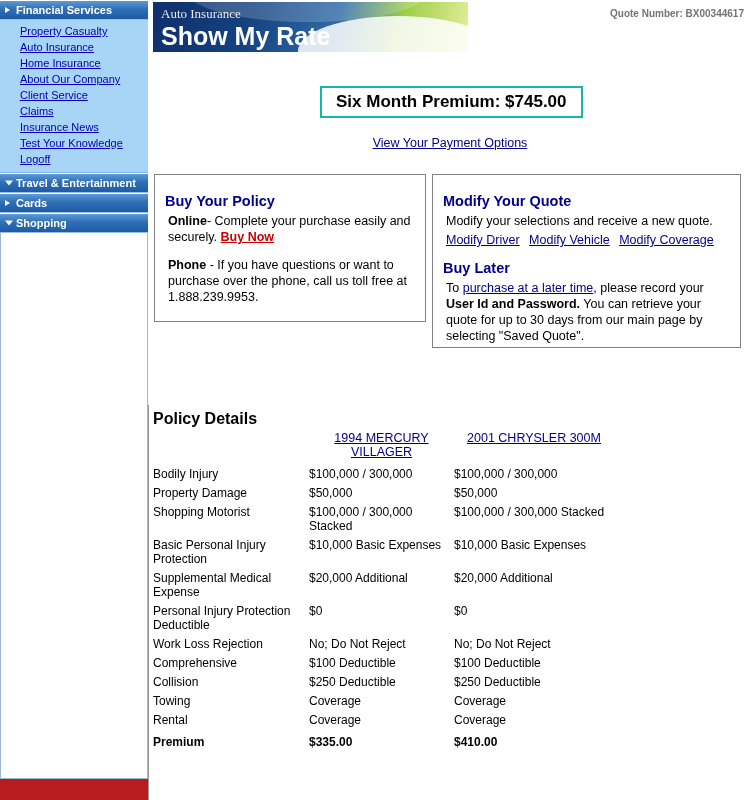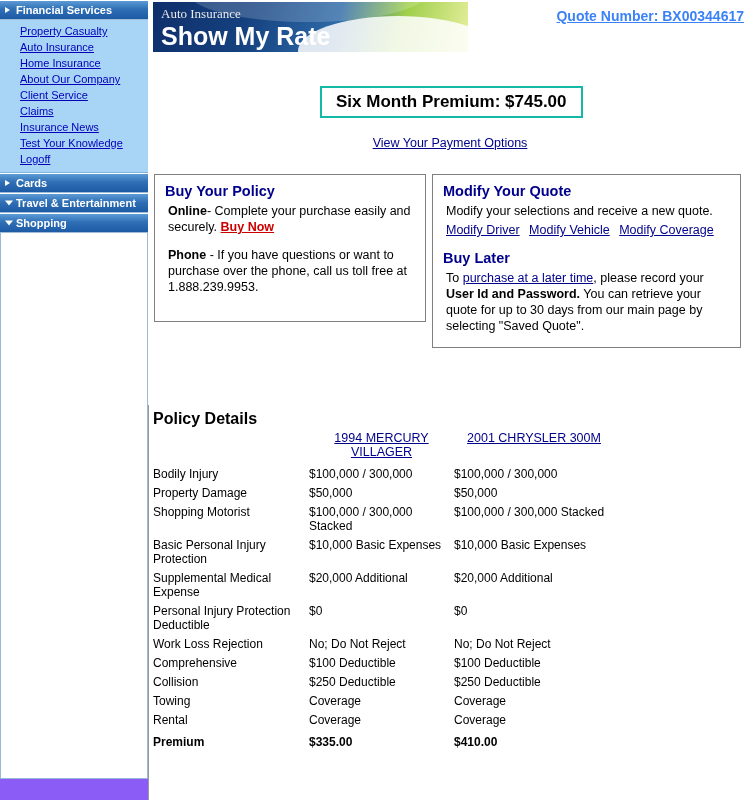--- a/index.html
+++ b/index.html
@@ -17,21 +17,21 @@
     position: relative;
   }
 
   
   #sidebar {
     position: absolute;
     left: 0;
     top: 0;
     width: 148px;
     height: 800px;
-    background: #8b5cf6;
+    background: #b91c1c;
   }
   .side-header {
     background: linear-gradient(to bottom, #5d9bd6 0%, #2f6fb5 45%, #1d5ba5 100%);
     color: #ffffff;
     font-size: 11px;
     font-weight: bold;
     padding: 3px 4px 3px 16px;
     position: relative;
     border-top: 1px solid #ffffff;
     border-bottom: 1px solid #9fbcd8;
@@ -124,24 +124,23 @@
     top: 20px;
     color: #ffffff;
     font-size: 25px;
     font-weight: bold;
     font-family: "Liberation Sans", sans-serif;
   }
   #quote-number {
     position: absolute;
     right: 8px;
     top: 8px;
-    font-size: 14px;
-    font-weight: bold;
-    color: #3b82f6;
-    text-decoration: underline;
+    font-size: 10px;
+    font-weight: bold;
+    color: #737373;
   }
 
   #premium-box {
     position: absolute;
     left: 172px;
     top: 86px;
     border: 2px solid #14b8a6;
     padding: 4px 14px;
     font-size: 17px;
     font-weight: bold;
@@ -175,21 +174,21 @@
     padding: 8px 10px;
   }
   #modify-panel {
     left: 284px;
     top: 174px;
     width: 309px;
     height: 174px;
     padding: 8px 10px;
   }
   .panel h3 {
-    margin: 0 0 4px 0;
+    margin: 10px 0 4px 0;
     font-size: 14.5px;
     color: #00008b;
     font-weight: bold;
   }
   .panel p {
     margin: 3px;
     font-size: 12.5px;
     line-height: 16px;
   }
   .panel .spaced { margin-top: 12px; }
@@ -272,28 +271,28 @@
     <a href="#">Auto Insurance</a>
     <a href="#">Home Insurance</a>
     <a href="#">About Our Company</a>
     <a href="#">Client Service</a>
     <a href="#">Claims</a>
     <a href="#">Insurance News</a>
     <a href="#">Test Your Knowledge</a>
     <a href="#">Logoff</a>
   </div>
 
+  <div class="side-header down">
+    <span class="arrow"></span>
+    <span>Travel &amp; Entertainment</span>
+  </div>
+
   <div class="side-header">
     <span class="arrow"></span>
     <span>Cards</span>
-  </div>
-
-  <div class="side-header down">
-    <span class="arrow"></span>
-    <span>Travel &amp; Entertainment</span>
   </div>
 
   <div class="side-header down">
     <span class="arrow"></span>
     <span>Shopping</span>
   </div>
 
   <div id="sidebar-bottom"></div>
 </div>
 

